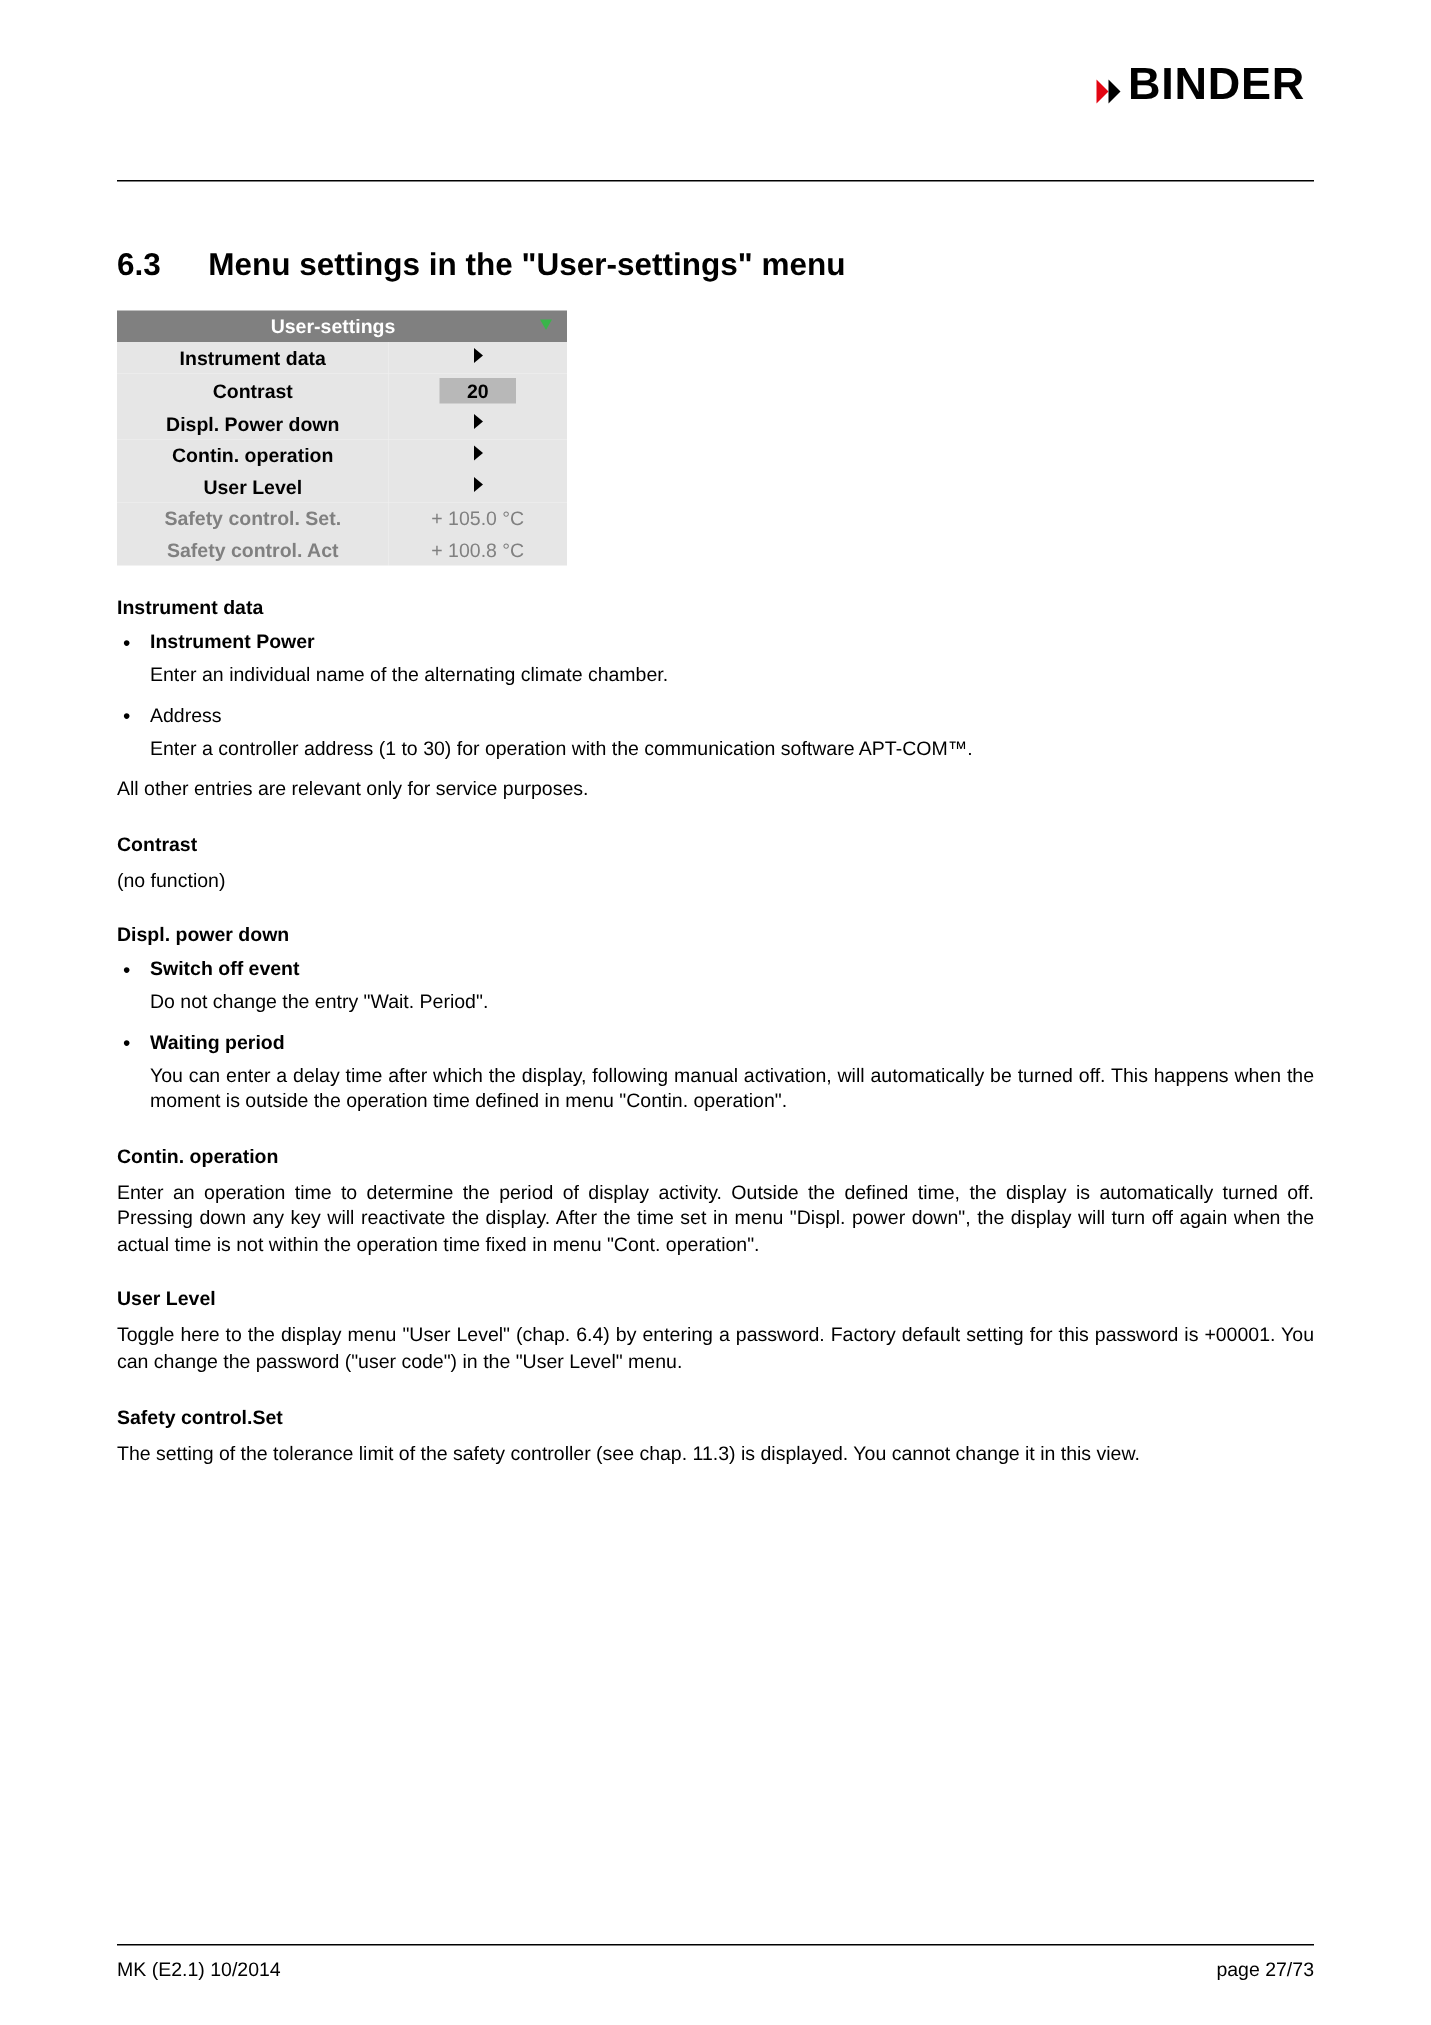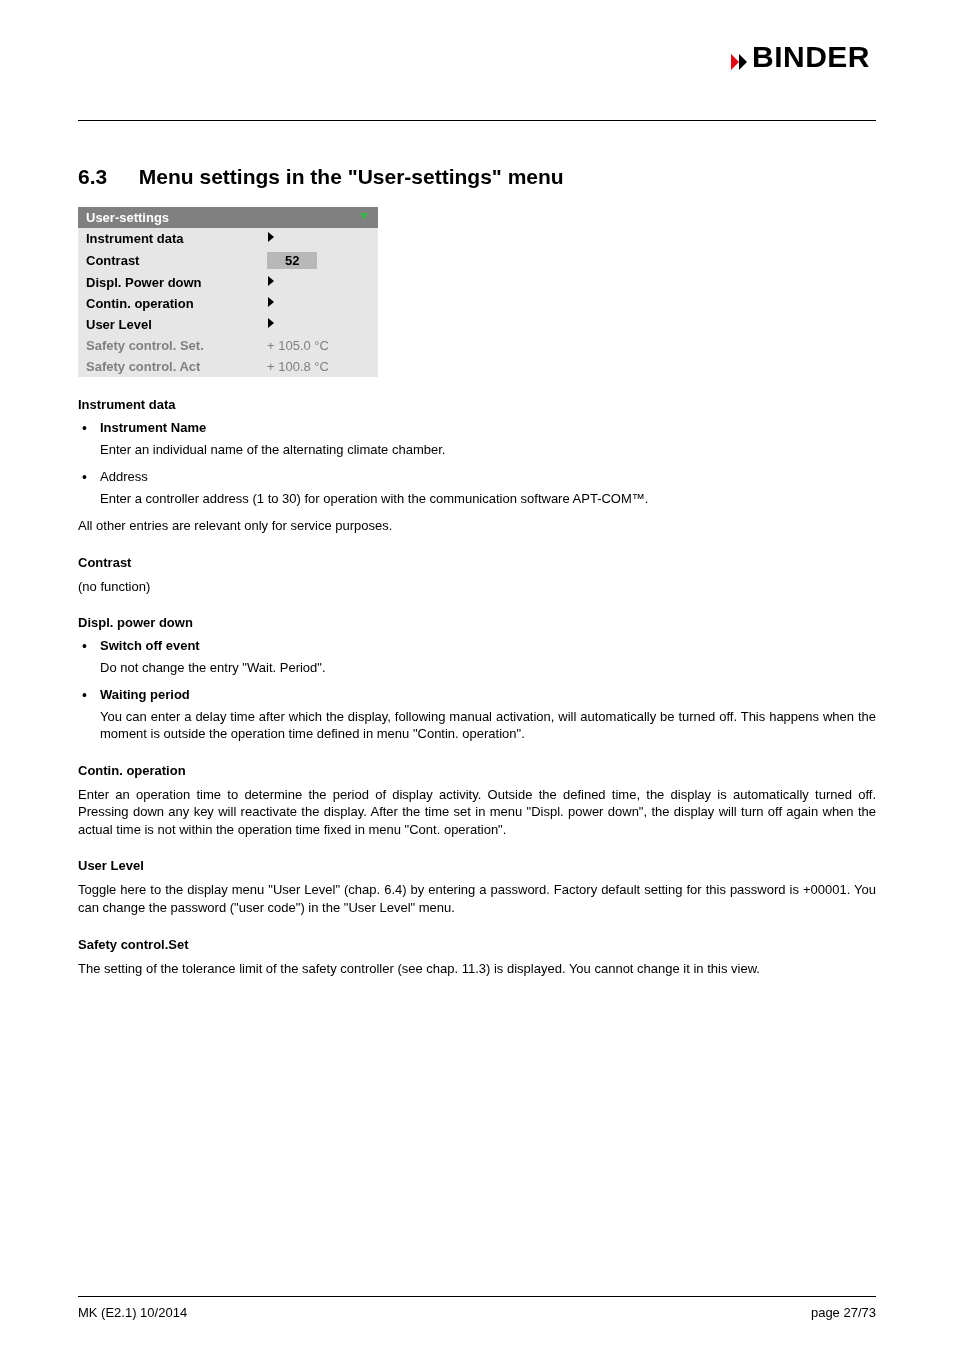--- a/index.html
+++ b/index.html
@@ -47,20 +47,21 @@
     margin: 0 0 18px 0;
   }
   .section-num {
     display: inline-block;
     width: 55px;
   }
   .menu-table {
     border-collapse: collapse;
     width: 300px;
     font-size: 13px;
+    text-align: center;
   }
   .menu-table td {
     padding: 3px 8px 3px 8px;
     background: #e6e6e6;
     border: none;
   }
   .menu-table tr td:first-child {
     width: 165px;
   }
   .menu-table tr td:nth-child(2) {
@@ -187,21 +188,21 @@
       </tbody>
         <tbody id="menu-body">
           <tr>
             <td class="menu-bold">Instrument data</td>
             <td><span class="menu-arrow"><svg width="8" height="12" viewBox="0 0 8 12">
                   <polygon points="1,1 7,6 1,11" fill="#000"></polygon>
                 </svg></span></td>
           </tr>
           <tr>
             <td class="menu-bold">Contrast</td>
-            <td><span class="contrast-val">52</span></td>
+            <td><span class="contrast-val">20</span></td>
           </tr>
           <tr>
             <td class="menu-bold">Displ. Power down</td>
             <td><span class="menu-arrow"><svg width="8" height="12" viewBox="0 0 8 12">
                   <polygon points="1,1 7,6 1,11" fill="#000"></polygon>
                 </svg></span></td>
           </tr>
           <tr>
             <td class="menu-bold">Contin. operation</td>
             <td><span class="menu-arrow"><svg width="8" height="12" viewBox="0 0 8 12">
@@ -222,21 +223,21 @@
             <td class="menu-dim">Safety control. Act</td>
             <td class="menu-val-dim">+  100.8  °C</td>
           </tr>
         </tbody>
     </table>
 
     <div class="section-block">
       <h3>Instrument data</h3>
       <ul class="bullets">
         <li>
-          <span class="li-bold">Instrument Name</span>
+          <span class="li-bold">Instrument Power</span>
           <div class="li-sub" style="padding-left:0;margin-left:0;">Enter an individual name of the alternating climate chamber.</div>
         </li>
         <li>
           <span>Address</span>
           <div class="li-sub" style="padding-left:0;margin-left:0;">Enter a controller address (1 to 30) for operation with the communication software APT-COM™.</div>
         </li>
       </ul>
       <p>All other entries are relevant only for service purposes.</p>
     </div>
 

